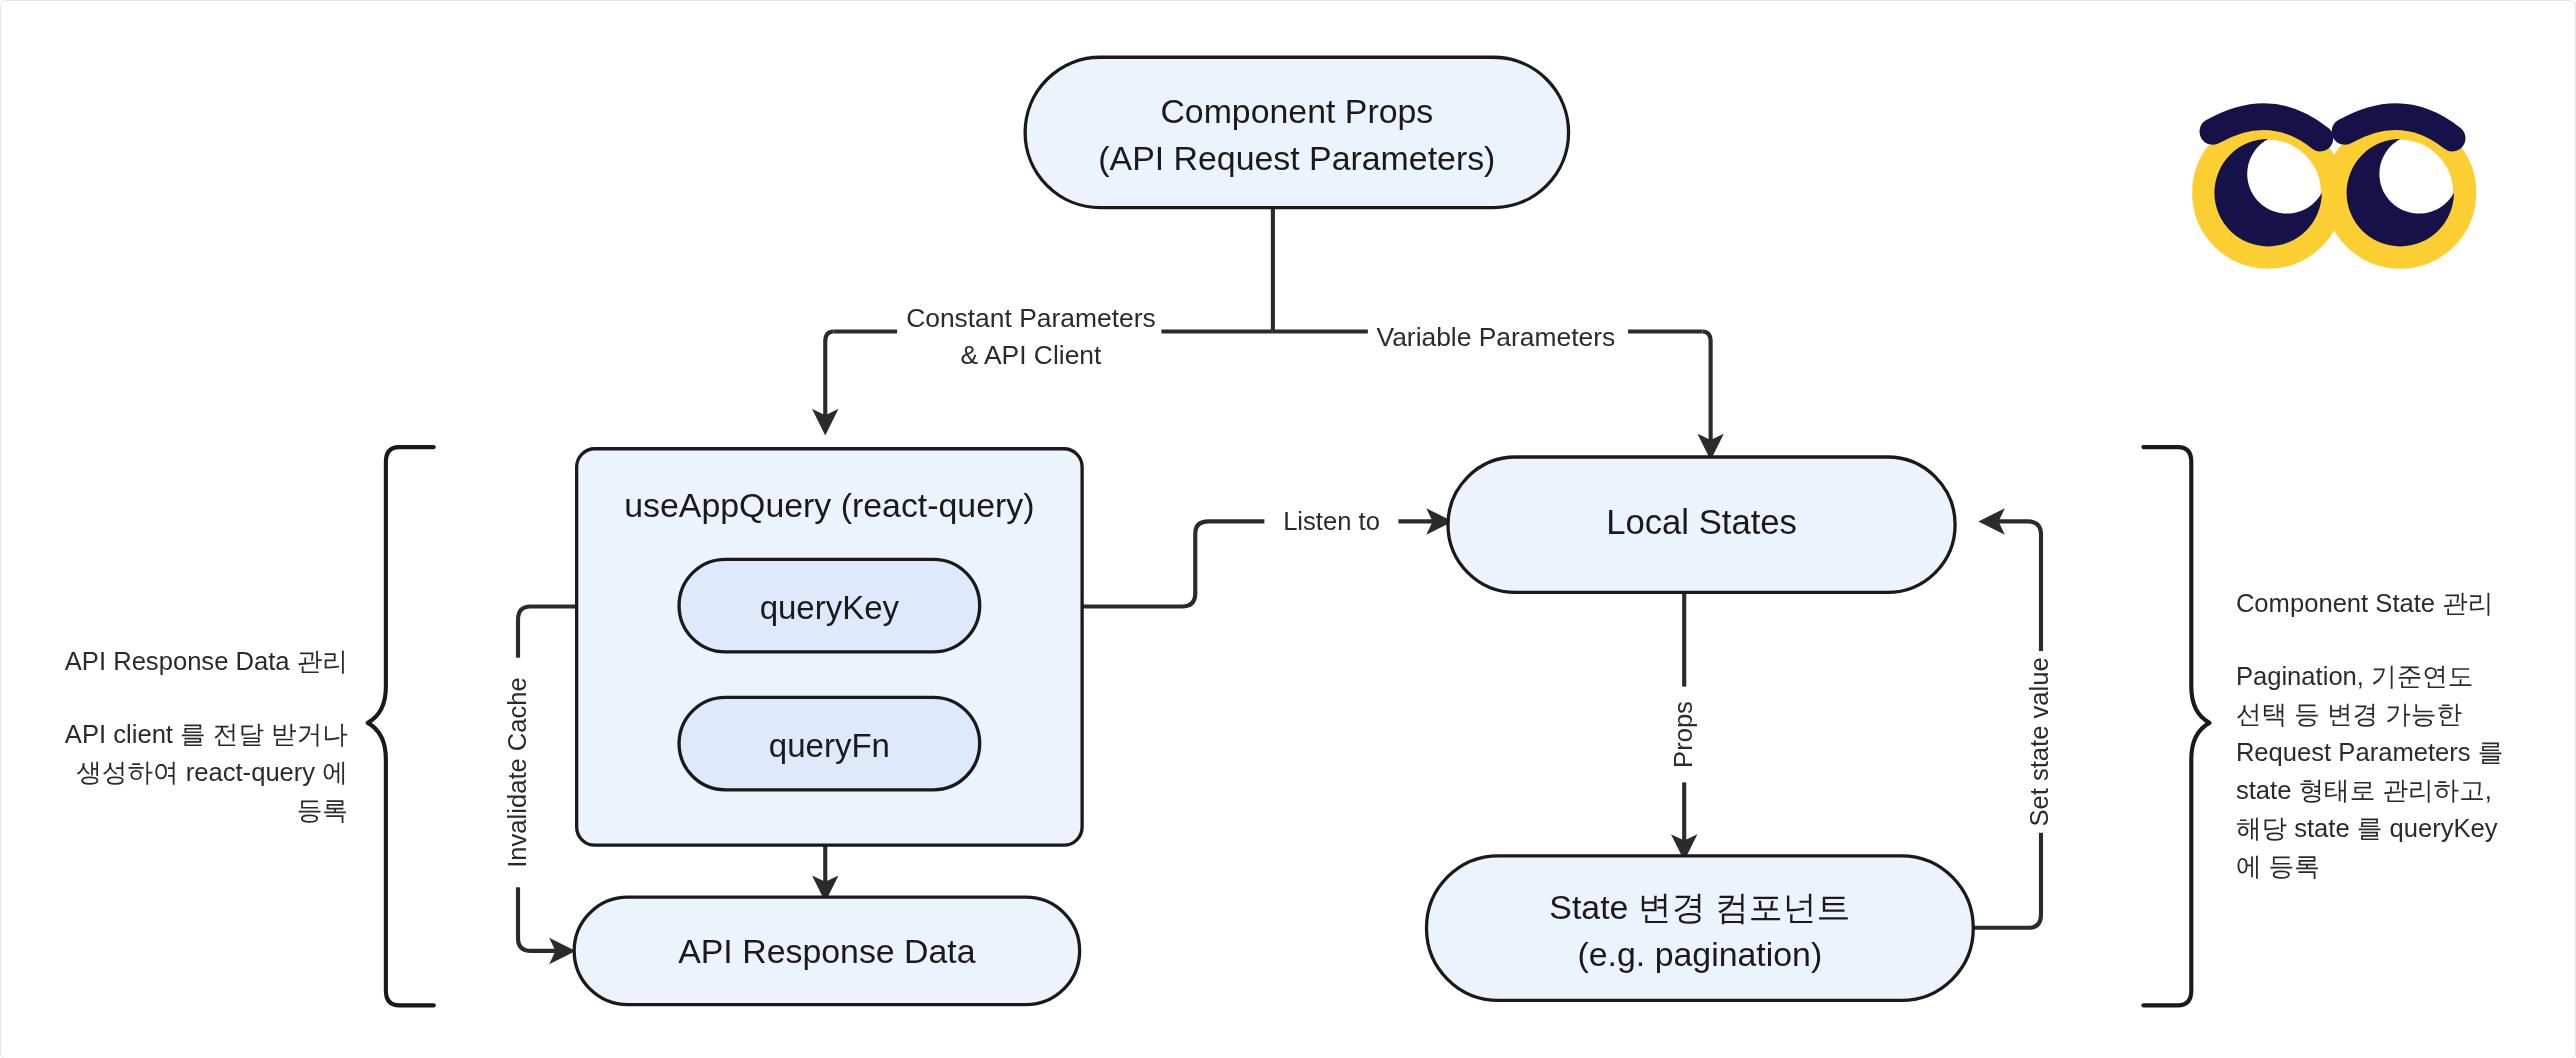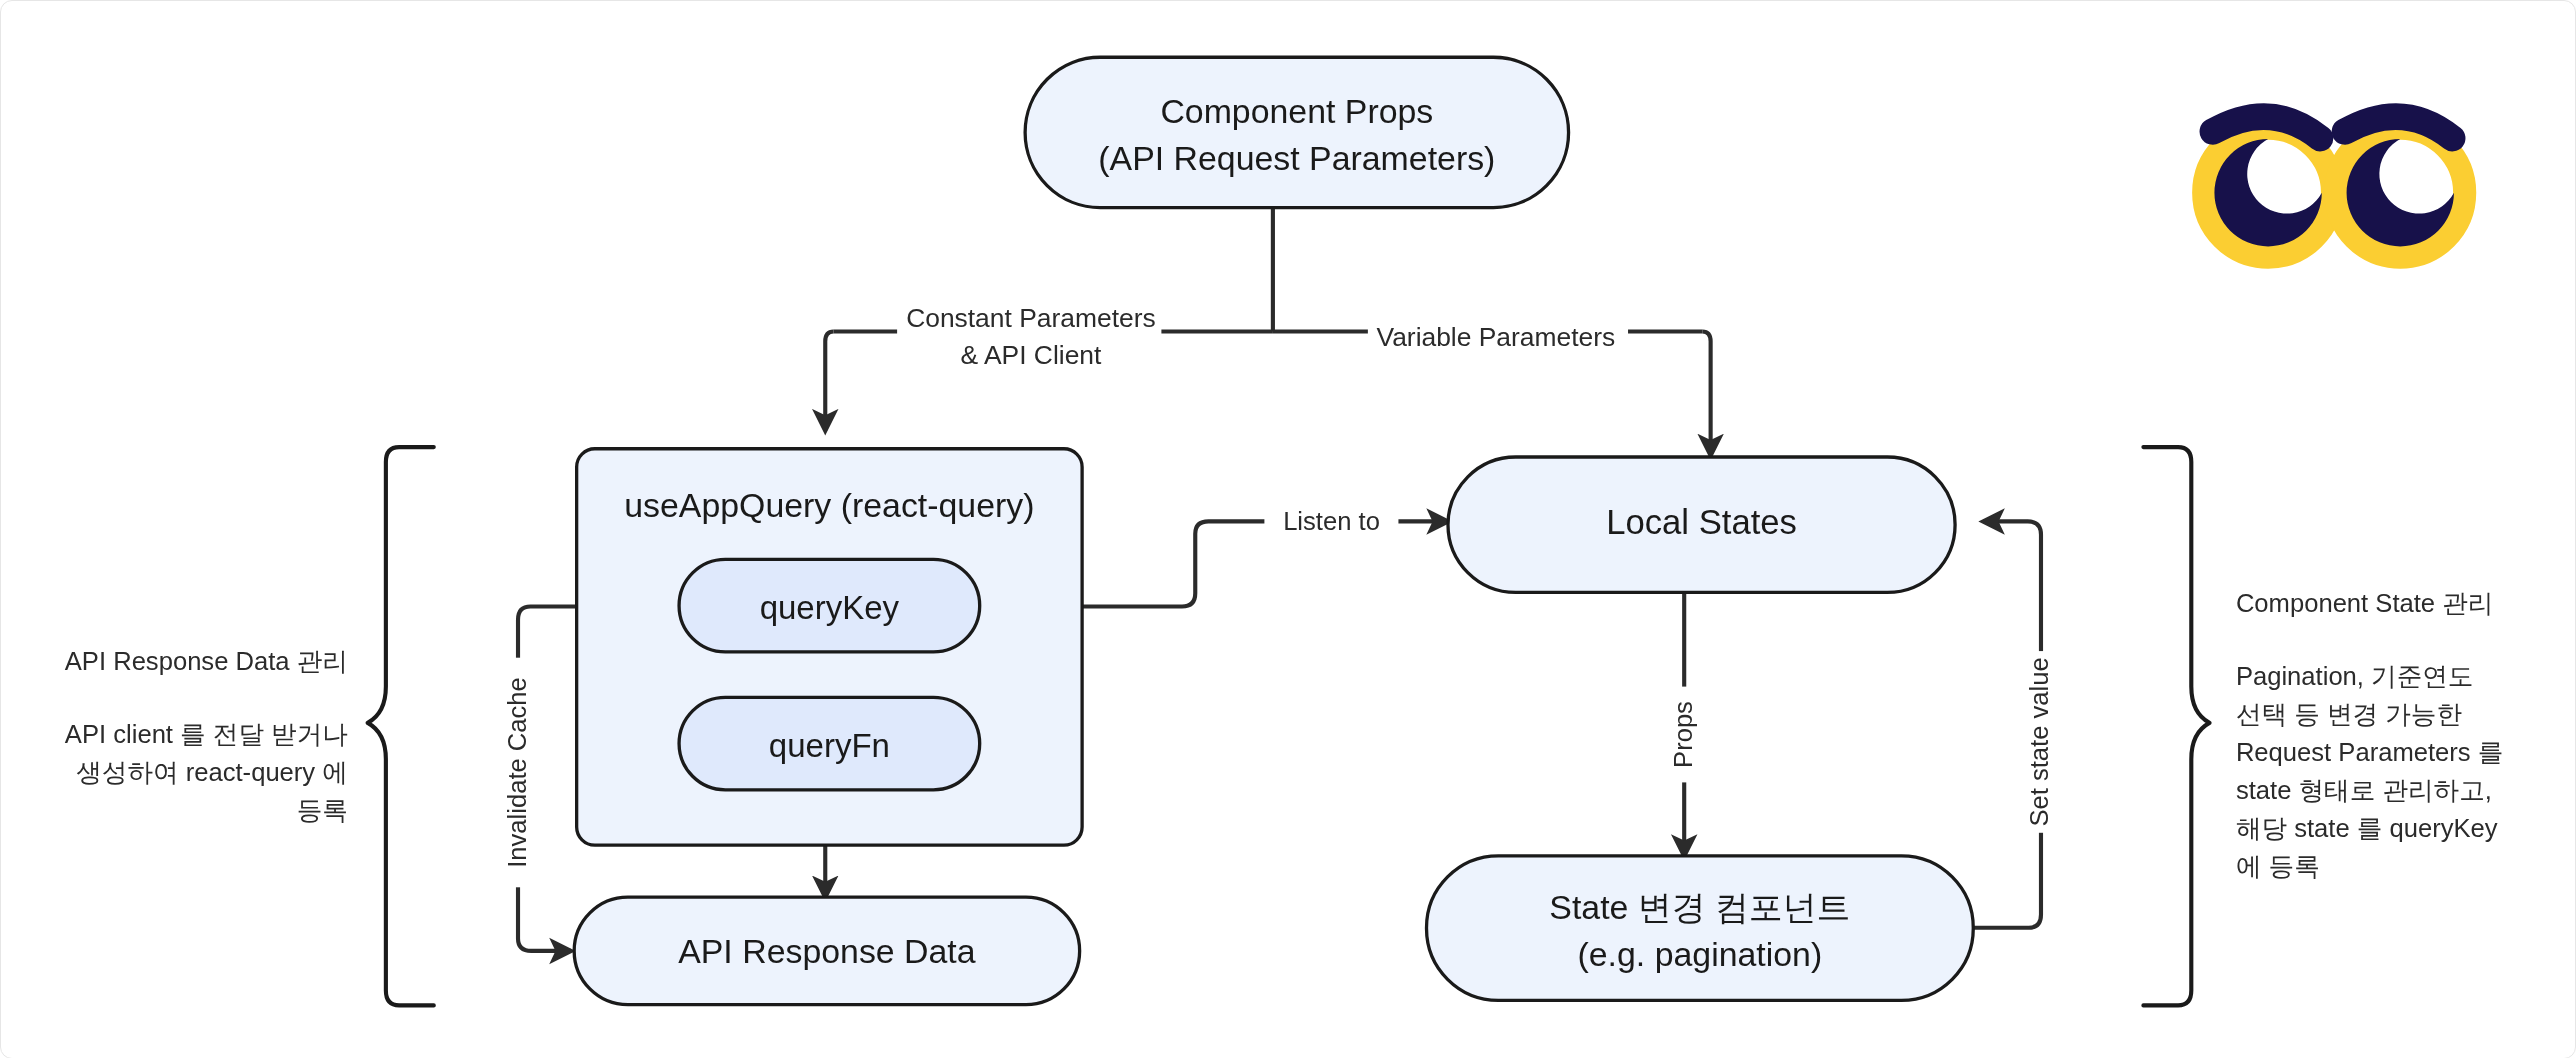--- a/index.html
+++ b/index.html
@@ -9,21 +9,21 @@
   }
   body {
     font-family: "Liberation Sans", "DejaVu Sans", sans-serif;
   }
   #canvas {
     position: relative;
     width: 2576px;
     height: 1059px;
     background: #ffffff;
     border: 1.7px solid #e6e6e6;
-    border-radius: 12px;
+    border-radius: 6px;
     box-sizing: border-box;
     overflow: hidden;
   }
   #diagram-svg {
     position: absolute;
     left: 0;
     top: 0;
     width: 2576px;
     height: 1059px;
   }

